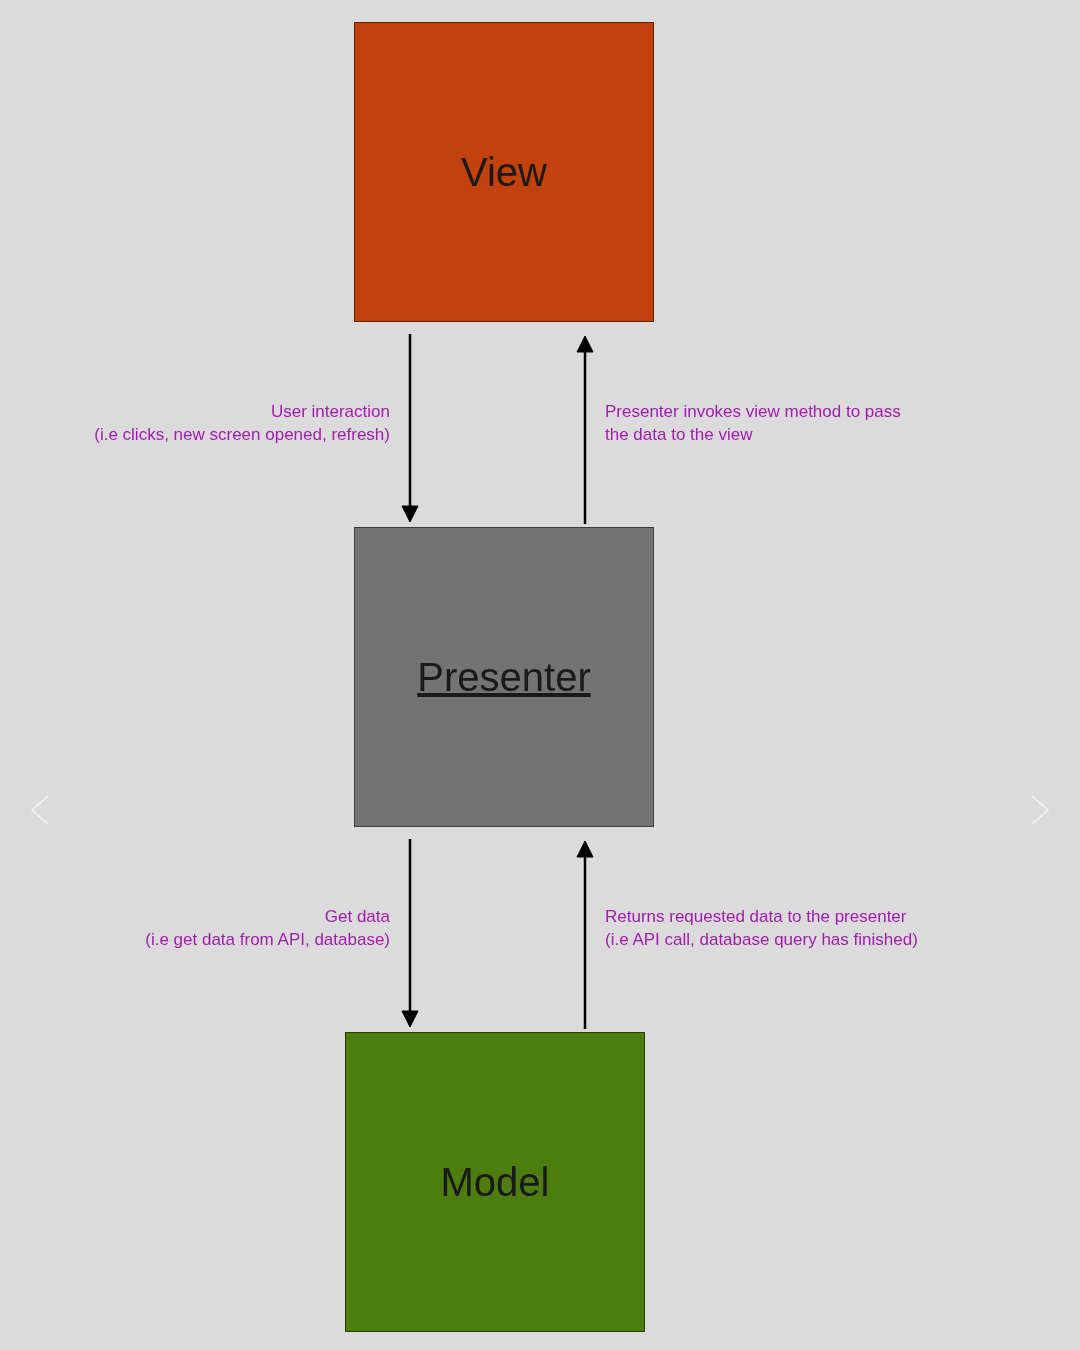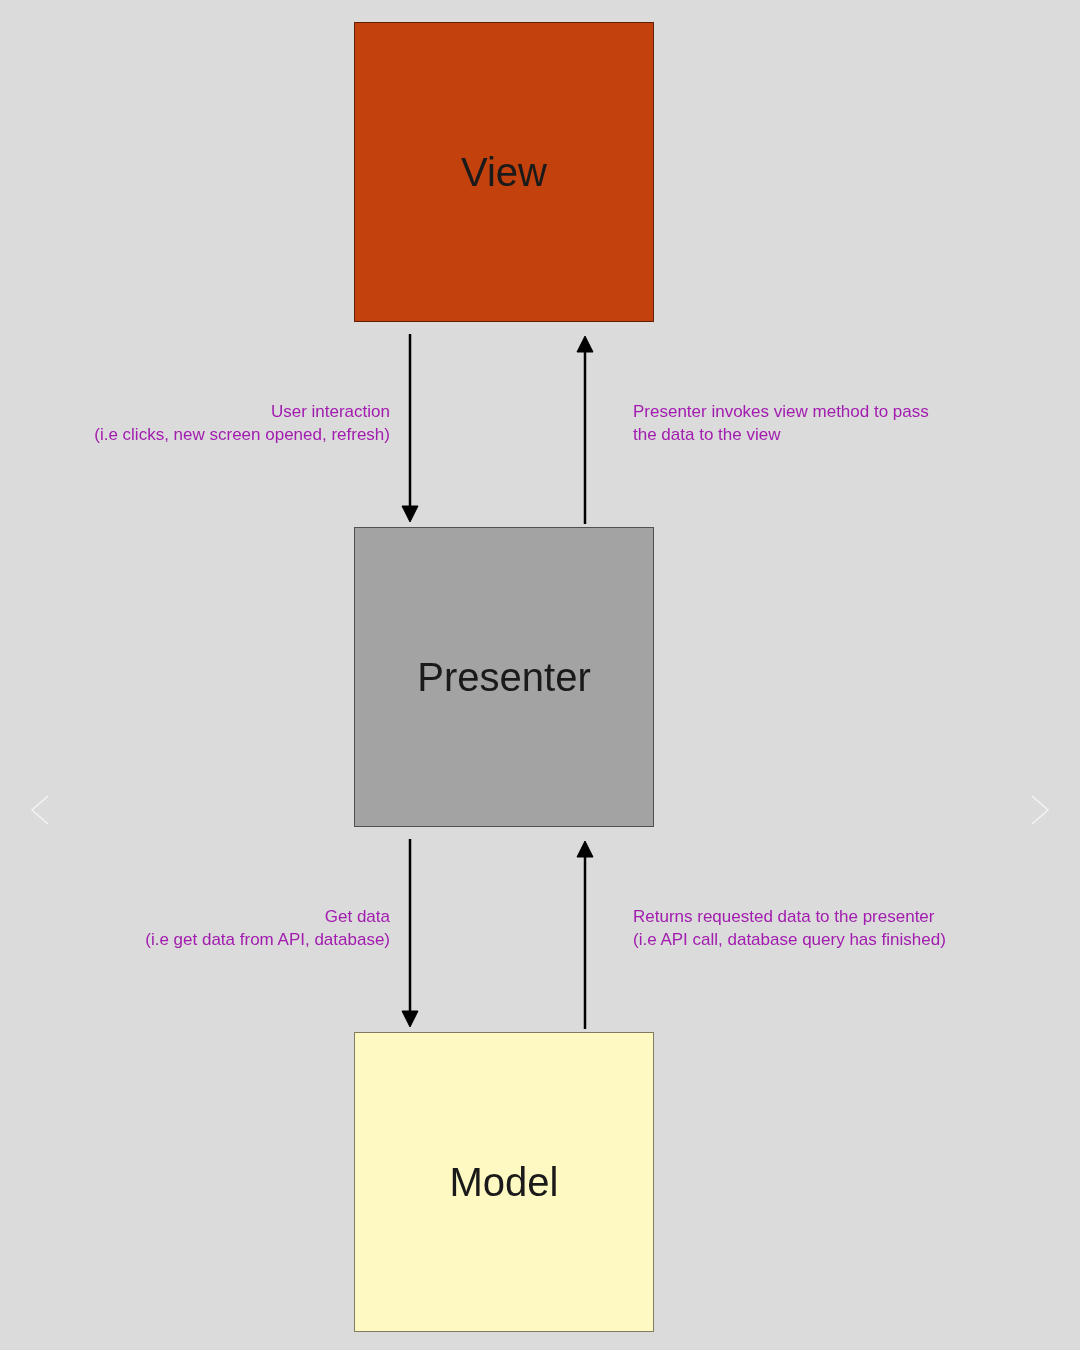--- a/index.html
+++ b/index.html
@@ -17,37 +17,37 @@
     height: 300px;
     border: 1px solid rgba(0,0,0,0.5);
     display: flex;
     align-items: center;
     justify-content: center;
     font-size: 40px;
     color: #1a1a1a;
     font-weight: 400;
   }
   .box.view { left: 354px; top: 22px; background: #c2410c; }
-  .box.presenter { left: 354px; top: 527px; background: #a3a3a3; }
-  .box.model { left: 354px; top: 1032px; background: #fef9c3; }
+  .box.presenter { left: 354px; top: 527px; background: #737373; text-decoration: underline; }
+  .box.model { left: 345px; top: 1032px; background: #4d7c0f; }
 
   .arrow {
     position: absolute;
     stroke: #000;
     fill: #000;
   }
 
   .label {
     position: absolute;
     font-size: 17px;
     color: #a21caf;
     line-height: 1.35;
   }
   .label.right { text-align: right; }
-  .label.left { text-align: left; margin-left: 28px; }
+  .label.left { text-align: left; }
 
   .nav-chevron {
     position: absolute;
     top: 790px;
     width: 40px;
     height: 40px;
     stroke: #fff;
     stroke-width: 1.5;
     fill: none;
     opacity: 0.7;

